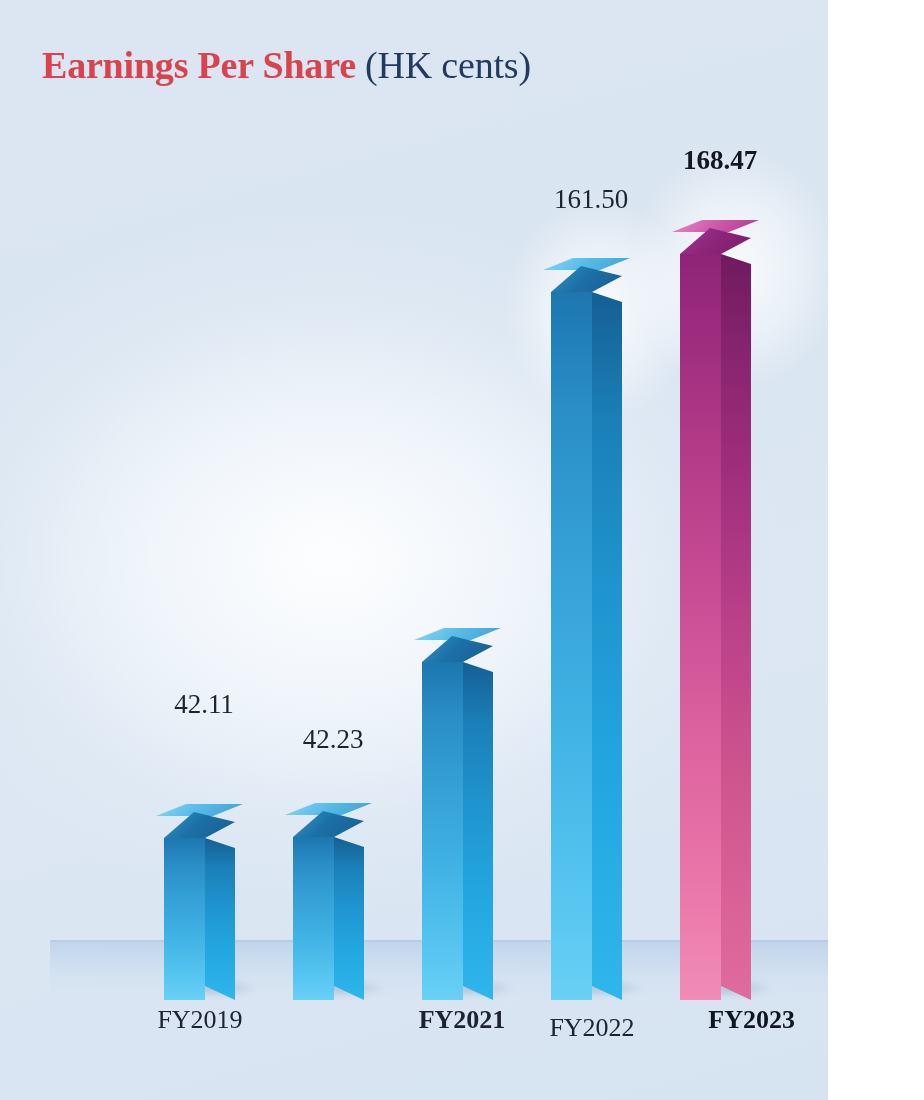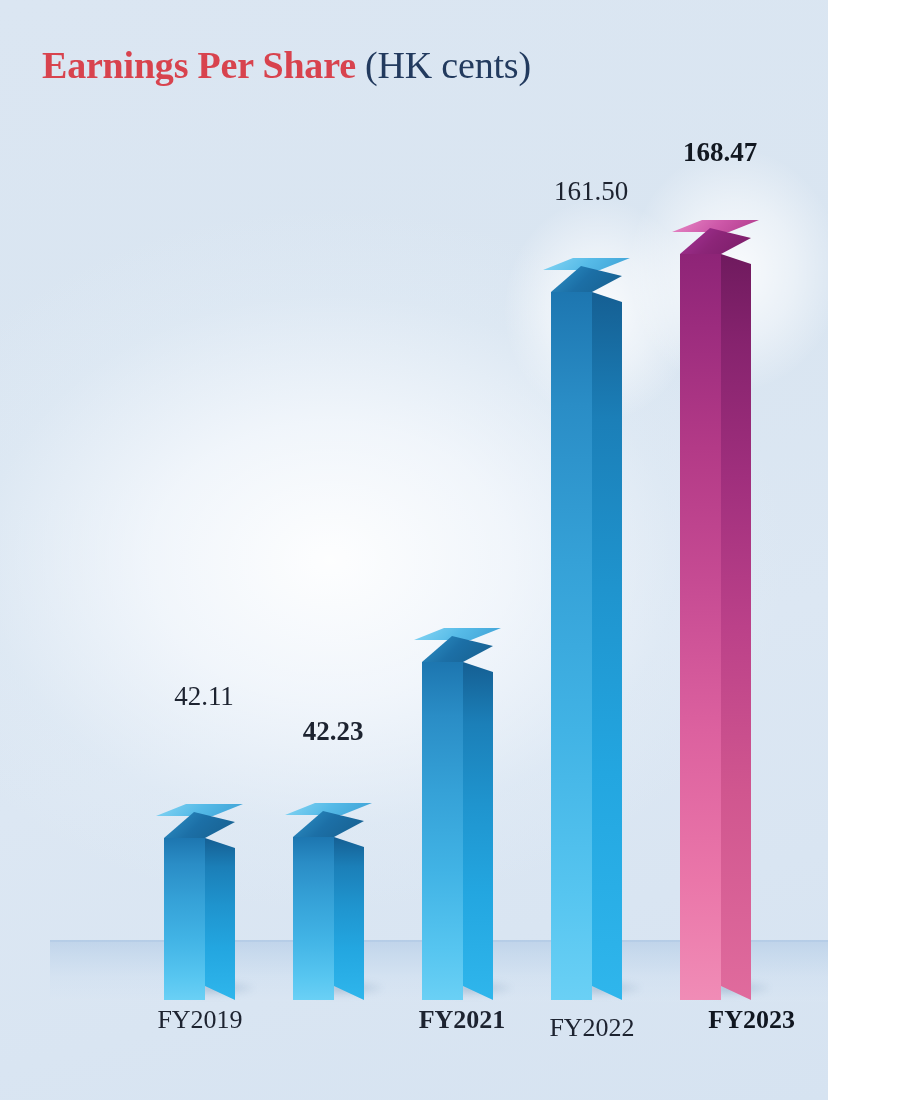--- a/index.html
+++ b/index.html
@@ -181,20 +181,21 @@
   }
 
   
   .value-label {
     position: absolute;
     font-family: "Liberation Serif", serif;
     font-size: 27px;
     color: #1d2330;
     white-space: nowrap;
     text-align: center;
+    margin-top: 8px;
   }
   .value-label.emph {
     font-weight: bold;
     color: #121821;
   }
 
   
   .cat-label {
     position: absolute;
     top: 1005px;
@@ -272,21 +273,21 @@
       <div class="bar-shadow"></div>
       <div class="bar pink" style="left:0; bottom:100px; width:95px; height:780px;">
         <div class="cap-lip" style="top:0;"></div>
         <div class="face-top" style="top:8px;"></div>
         <div class="face-front" style="height:746px;"></div>
         <div class="face-side" style="height:746px;"></div>
       </div>
     </div>
 
     <div class="value-label" style="left:134px; top:681px; width:140px;">42.11</div>
-    <div class="value-label" style="left:263px; top:716px; width:140px;font-weight:bold;">42.23</div>
+    <div class="value-label" style="left:263px; top:716px; width:140px;">42.23</div>
     <div class="value-label" style="left:521px; top:176px; width:140px;">161.50</div>
     <div class="value-label emph" style="left:650px; top:137px; width:140px;">168.47</div>
 
     <div class="cat-label" style="left:130px;">FY2019</div>
     <div class="cat-label" style="left:392px;font-weight:bold;">FY2021</div>
     <div class="cat-label" style="left:522px;margin-top:8px;">FY2022</div>
     <div class="cat-label emph" style="left:655px;">FY2023</div>
 
   </div>
 </div>

